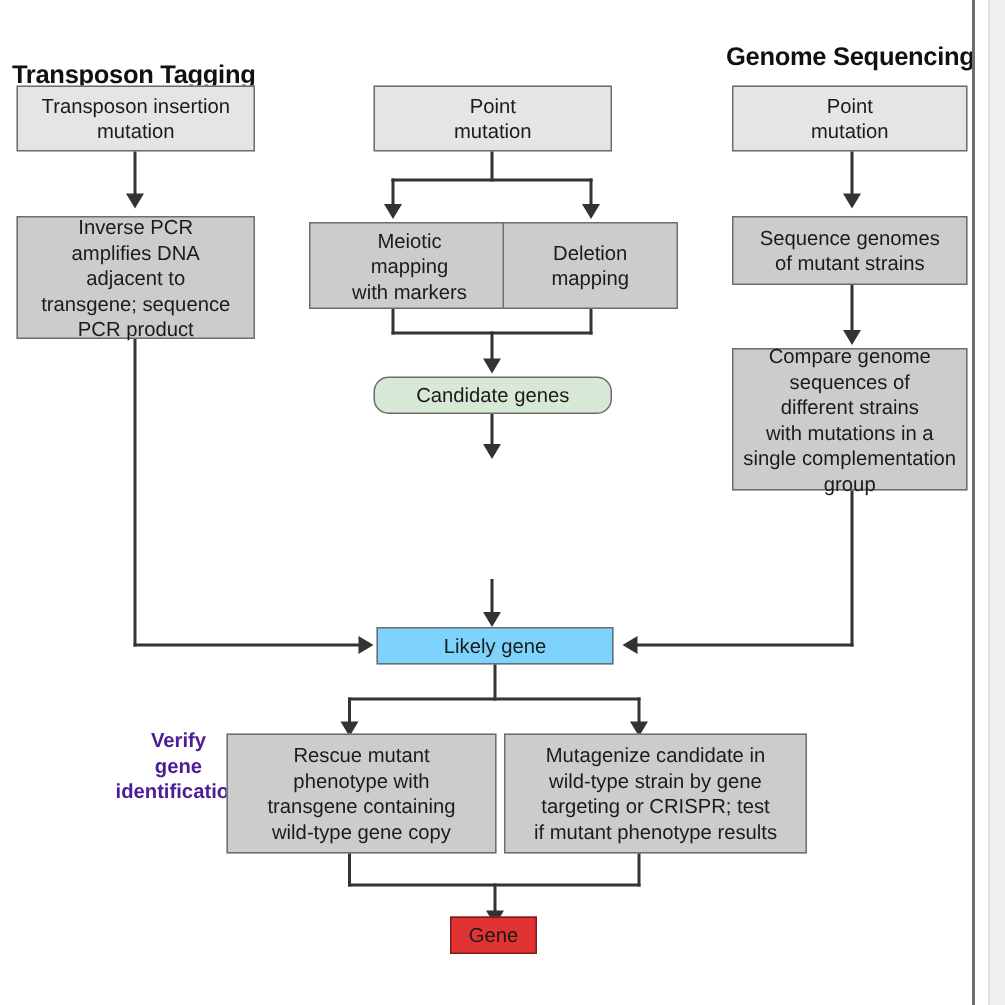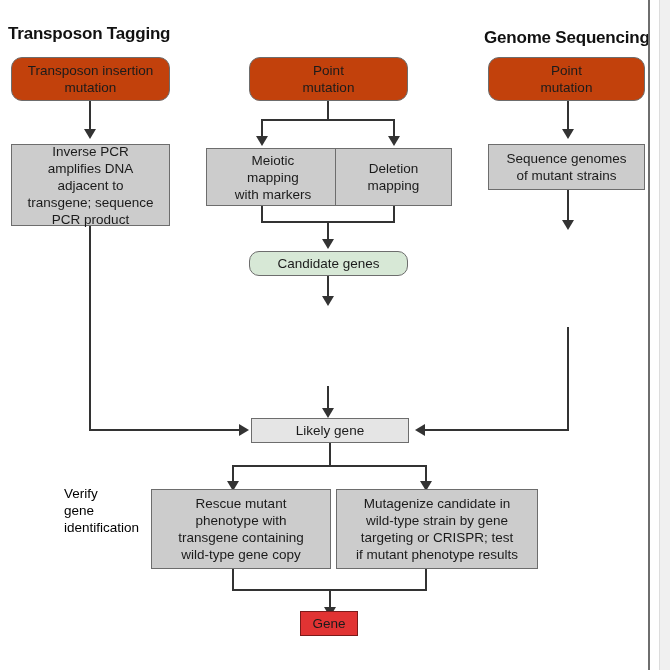--- a/index.html
+++ b/index.html
@@ -59,32 +59,33 @@
     border: 1px solid #6d6d6d;
     display: flex;
     align-items: center;
     justify-content: center;
     text-align: center;
     font-size: 13.5px;
     line-height: 17px;
     color: #1b1b1b;
     padding: 2px 4px;
   }
-  .node.blue   { background: #c2410c; border-radius: 11px; }
+  .node.blue   { background: #e5e5e5; }
   .node.gray   { background: #cccccc; }
   .node.green  { background: #d7e8d6; }
-  .node.orange { background: #e5e5e5; }
+  .node.orange { background: #7dd3fc; }
   .node.red    { background: #e13333; border-color: #7b1a1a; color: #1b1b1b; }
 
   .side-label {
     position: absolute;
-    font-weight: normal;
+    font-weight: bold;
     font-size: 13.5px;
     line-height: 17px;
-    color: #000000;
+    text-align: center;
+    color: #4c1d95;
   }
 
   
   .vline {
     position: absolute;
     width: 2px;
     background: #333333;
   }
   .hline {
     position: absolute;
@@ -111,21 +112,21 @@
     border-top: 6px solid transparent;
     border-bottom: 6px solid transparent;
     border-right: 10px solid #333333;
   }
 </style>
 </head>
 <body>
 
 <div id="canvas">
 
-  <div class="col-title" style="left:8px; top:24px;">Transposon Tagging</div>
+  <div class="col-title" style="left:8px; top:40px;">Transposon Tagging</div>
   <div class="col-title" style="left:260px; top:28px;margin-top:42px;">Positional Cloning</div>
   <div class="col-title" style="left:484px; top:28px;">Genome Sequencing</div>
 
   <div class="node blue" style="left:11px; top:57px; width:159px; height:44px;">Transposon insertion<br>mutation</div>
 
   <div class="vline" style="left:89px; top:101px; height:32px;"></div>
   <div class="arrow-down" style="left:84px; top:129px;"></div>
 
   <div class="node gray" style="left:11px; top:144px; width:159px; height:82px;">Inverse PCR<br>amplifies DNA<br>adjacent to<br>transgene; sequence<br>PCR product</div>
 
@@ -163,20 +164,21 @@
   <div class="node blue" style="left:488px; top:57px; width:157px; height:44px;">Point<br>mutation</div>
 
   <div class="vline" style="left:567px; top:101px; height:32px;"></div>
   <div class="arrow-down" style="left:562px; top:129px;"></div>
 
   <div class="node gray" style="left:488px; top:144px; width:157px; height:46px;">Sequence genomes<br>of mutant strains</div>
 
   <div class="vline" style="left:567px; top:190px; height:34px;"></div>
   <div class="arrow-down" style="left:562px; top:220px;"></div>
 
+  <div class="node gray" style="left:488px; top:232px; width:157px; height:95px;">Compare genome<br>sequences of<br>different strains<br>with mutations in a<br>single complementation<br>group</div>
 
   <div class="vline" style="left:567px; top:327px; height:104px;"></div>
   <div class="hline" style="left:423px; top:429px; width:146px;"></div>
   <div class="arrow-left" style="left:415px; top:424px;"></div>
 
   <div class="node orange" style="left:251px; top:418px; width:158px; height:25px;">Likely gene</div>
 
   <div class="vline" style="left:329px; top:443px; height:24px;"></div>
   <div class="hline" style="left:232px; top:465px; width:195px;"></div>
   <div class="vline" style="left:232px; top:465px; height:20px;"></div>

